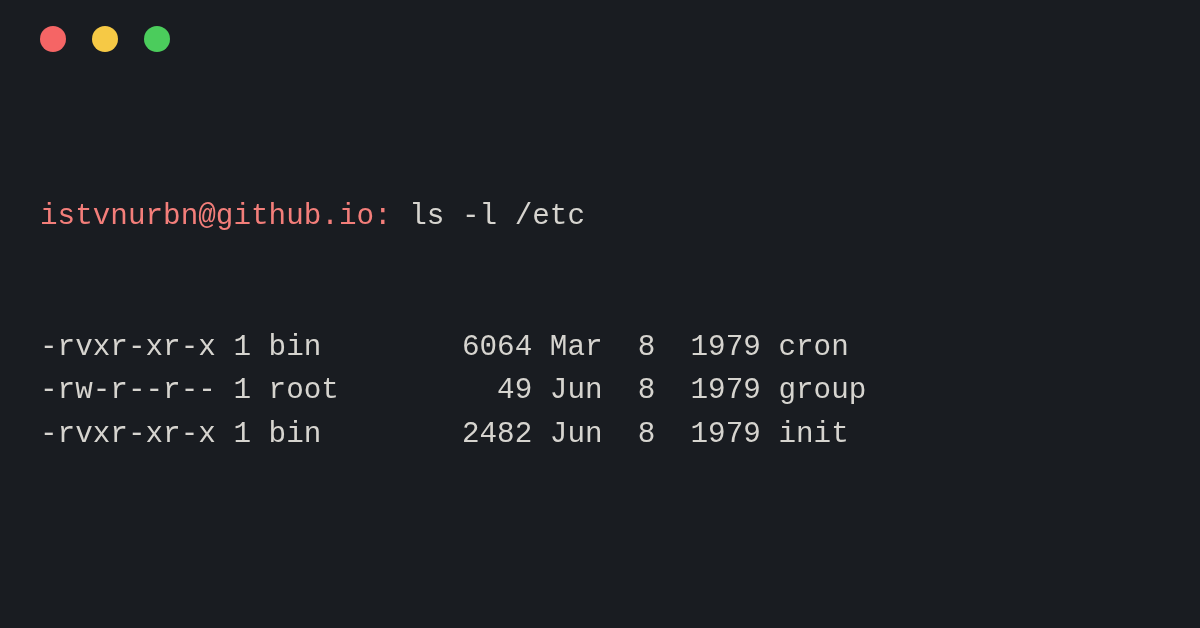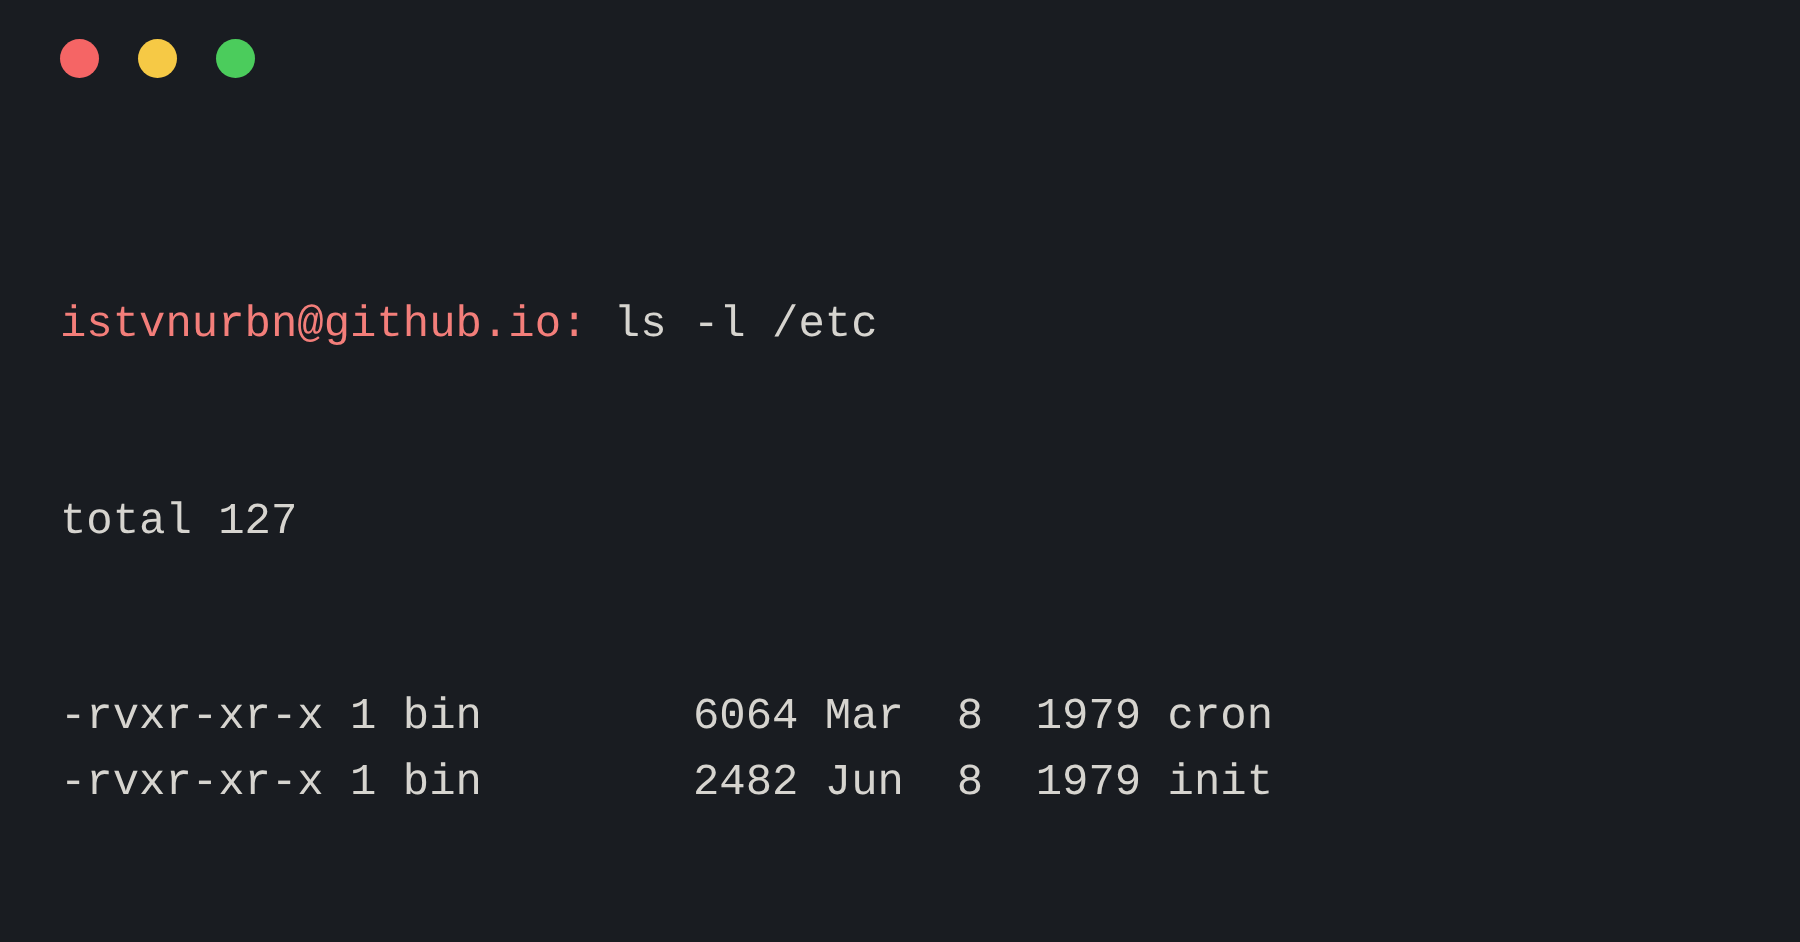--- a/index.html
+++ b/index.html
@@ -52,18 +52,17 @@
 <div class="window">
 
   <div class="titlebar">
     <div class="tl-btn tl-red"></div>
     <div class="tl-btn tl-yellow"></div>
     <div class="tl-btn tl-green"></div>
   </div>
 
   <div class="term">
     <div><span class="prompt-user">istvnurbn@github.io:</span> <span class="prompt-cmd">ls -l /etc</span></div>
-    <div>total 127</div>
-    <div id="rows"><div>-rvxr-xr-x 1 bin        6064 Mar  8  1979 cron</div><div>-rvxr-xr-x 1 bin        2482 Jun  8  1979 init</div></div>
+    <div id="rows"><div>-rvxr-xr-x 1 bin        6064 Mar  8  1979 cron</div><div>-rw-r--r-- 1 root         49 Jun  8  1979 group</div><div>-rvxr-xr-x 1 bin        2482 Jun  8  1979 init</div></div>
     
   </div>
 
 </div>
 
 </body></html>

